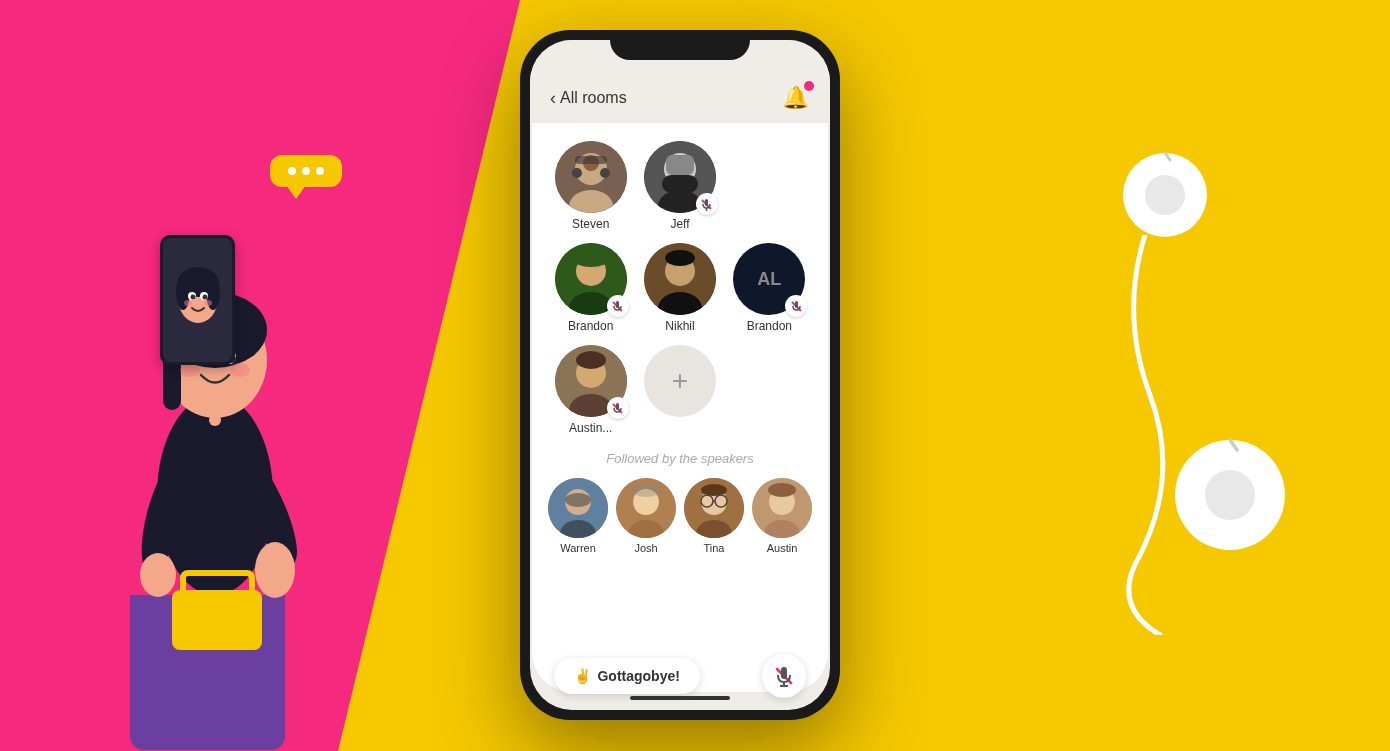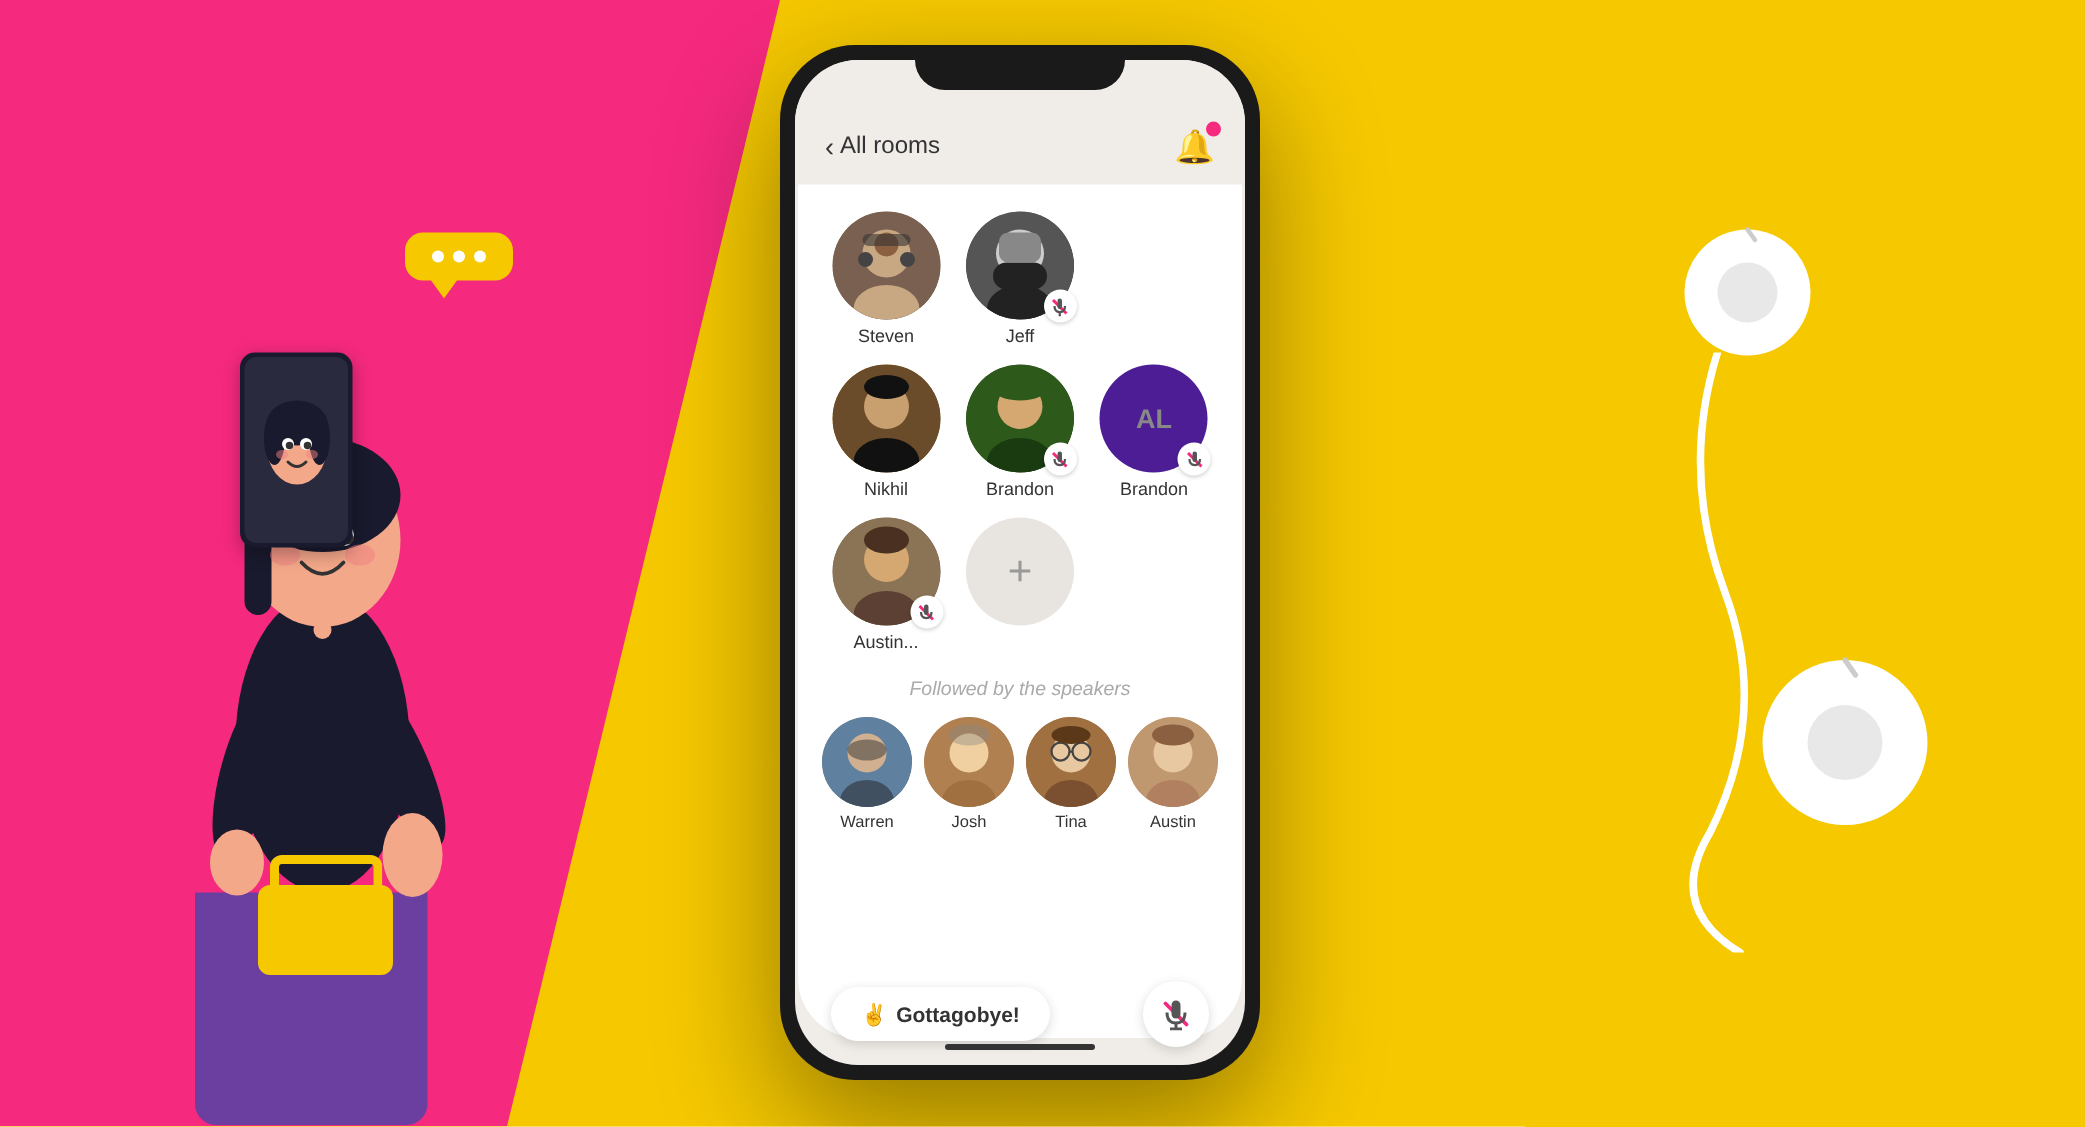--- a/index.html
+++ b/index.html
@@ -315,21 +315,21 @@
       box-shadow: 0 2px 8px rgba(0,0,0,0.15);
       cursor: pointer;
     }
 
     
     .av-steven { background: linear-gradient(135deg, #8B7355, #5c4033); }
     .av-jeff { background: linear-gradient(135deg, #555, #222); }
     .av-nikhil { background: linear-gradient(135deg, #8B6914, #4a2d00); }
     .av-brandon { background: linear-gradient(135deg, #3a5c2a, #1a3a10); }
     .av-sofia { background: linear-gradient(135deg, #e07080, #c850b0); }
-    .av-andrew { background: #4c1d95; color: #777; }
+    .av-andrew { background: #0f172a; color: #777; }
     .av-alex { background: linear-gradient(135deg, #8B7355, #5c4033); }
     .av-josh { background: linear-gradient(135deg, #c8a882, #a07850); }
     .av-warren { background: linear-gradient(135deg, #7090a0, #405060); }
     .av-tina { background: linear-gradient(135deg, #a07040, #7a5030); }
     .av-austin { background: linear-gradient(135deg, #d4b090, #b08060); }
   </style>
 </head>
 <body>
 
 <div class="bg"></div>
@@ -457,54 +457,54 @@
                 </svg>
             </div>
           </div>
           <span class="speaker-name">Jeff</span>
         </div>
 
         <div></div>
 
         <div class="speaker-item">
           <div class="avatar-wrap">
+            <div class="avatar-circle av-brandon">
+              <svg width="72" height="72" viewBox="0 0 72 72">
+                <circle cx="36" cy="36" r="36" fill="#2d5a1b"></circle>
+                <circle cx="36" cy="28" r="15" fill="#d4a870"></circle>
+                <ellipse cx="36" cy="65" rx="22" ry="16" fill="#1a3a10"></ellipse>
+
+                <ellipse cx="36" cy="16" rx="18" ry="8" fill="#2d5a1b"></ellipse>
+                <rect x="18" y="14" width="36" height="6" rx="3" fill="#2d5a1b"></rect>
+                <rect x="14" y="16" width="8" height="4" rx="2" fill="#2d5a1b"></rect>
+              </svg>
+            </div>
+            <div class="mic-muted">
+              <svg width="13" height="13" viewBox="0 0 13 13">
+                  <line x1="2" y1="2" x2="11" y2="11" stroke="#F5297E" stroke-width="2"></line>
+                  <rect x="5" y="1" width="3" height="7" rx="1.5" fill="#555"></rect>
+                  <path d="M3 6 Q3 10 6.5 10 Q10 10 10 6" stroke="#555" stroke-width="1.5" fill="none"></path>
+                </svg>
+            </div>
+          </div>
+          <span class="speaker-name">Brandon</span>
+        </div>
+
+        <div class="speaker-item">
+          <div class="avatar-wrap">
             <div class="avatar-circle av-nikhil">
               <svg width="72" height="72" viewBox="0 0 72 72">
                 <circle cx="36" cy="36" r="36" fill="#6B4C2A"></circle>
                 <circle cx="36" cy="28" r="15" fill="#c8a070"></circle>
                 <ellipse cx="36" cy="65" rx="22" ry="16" fill="#111"></ellipse>
                 <ellipse cx="36" cy="15" rx="15" ry="8" fill="#111"></ellipse>
               </svg>
             </div>
           </div>
           <span class="speaker-name">Nikhil</span>
-        </div>
-
-        <div class="speaker-item">
-          <div class="avatar-wrap">
-            <div class="avatar-circle av-brandon">
-              <svg width="72" height="72" viewBox="0 0 72 72">
-                <circle cx="36" cy="36" r="36" fill="#2d5a1b"></circle>
-                <circle cx="36" cy="28" r="15" fill="#d4a870"></circle>
-                <ellipse cx="36" cy="65" rx="22" ry="16" fill="#1a3a10"></ellipse>
-
-                <ellipse cx="36" cy="16" rx="18" ry="8" fill="#2d5a1b"></ellipse>
-                <rect x="18" y="14" width="36" height="6" rx="3" fill="#2d5a1b"></rect>
-                <rect x="14" y="16" width="8" height="4" rx="2" fill="#2d5a1b"></rect>
-              </svg>
-            </div>
-            <div class="mic-muted">
-              <svg width="13" height="13" viewBox="0 0 13 13">
-                  <line x1="2" y1="2" x2="11" y2="11" stroke="#F5297E" stroke-width="2"></line>
-                  <rect x="5" y="1" width="3" height="7" rx="1.5" fill="#555"></rect>
-                  <path d="M3 6 Q3 10 6.5 10 Q10 10 10 6" stroke="#555" stroke-width="1.5" fill="none"></path>
-                </svg>
-            </div>
-          </div>
-          <span class="speaker-name">Brandon</span>
         </div>
 
 
         <div class="speaker-item">
           <div class="avatar-wrap">
             <div class="avatar-circle av-andrew" style="font-size:18px;font-weight:700;color:#888;">AL</div>
             <div class="mic-muted">
               <svg width="13" height="13" viewBox="0 0 13 13">
                   <line x1="2" y1="2" x2="11" y2="11" stroke="#F5297E" stroke-width="2"></line>
                   <rect x="5" y="1" width="3" height="7" rx="1.5" fill="#555"></rect>

